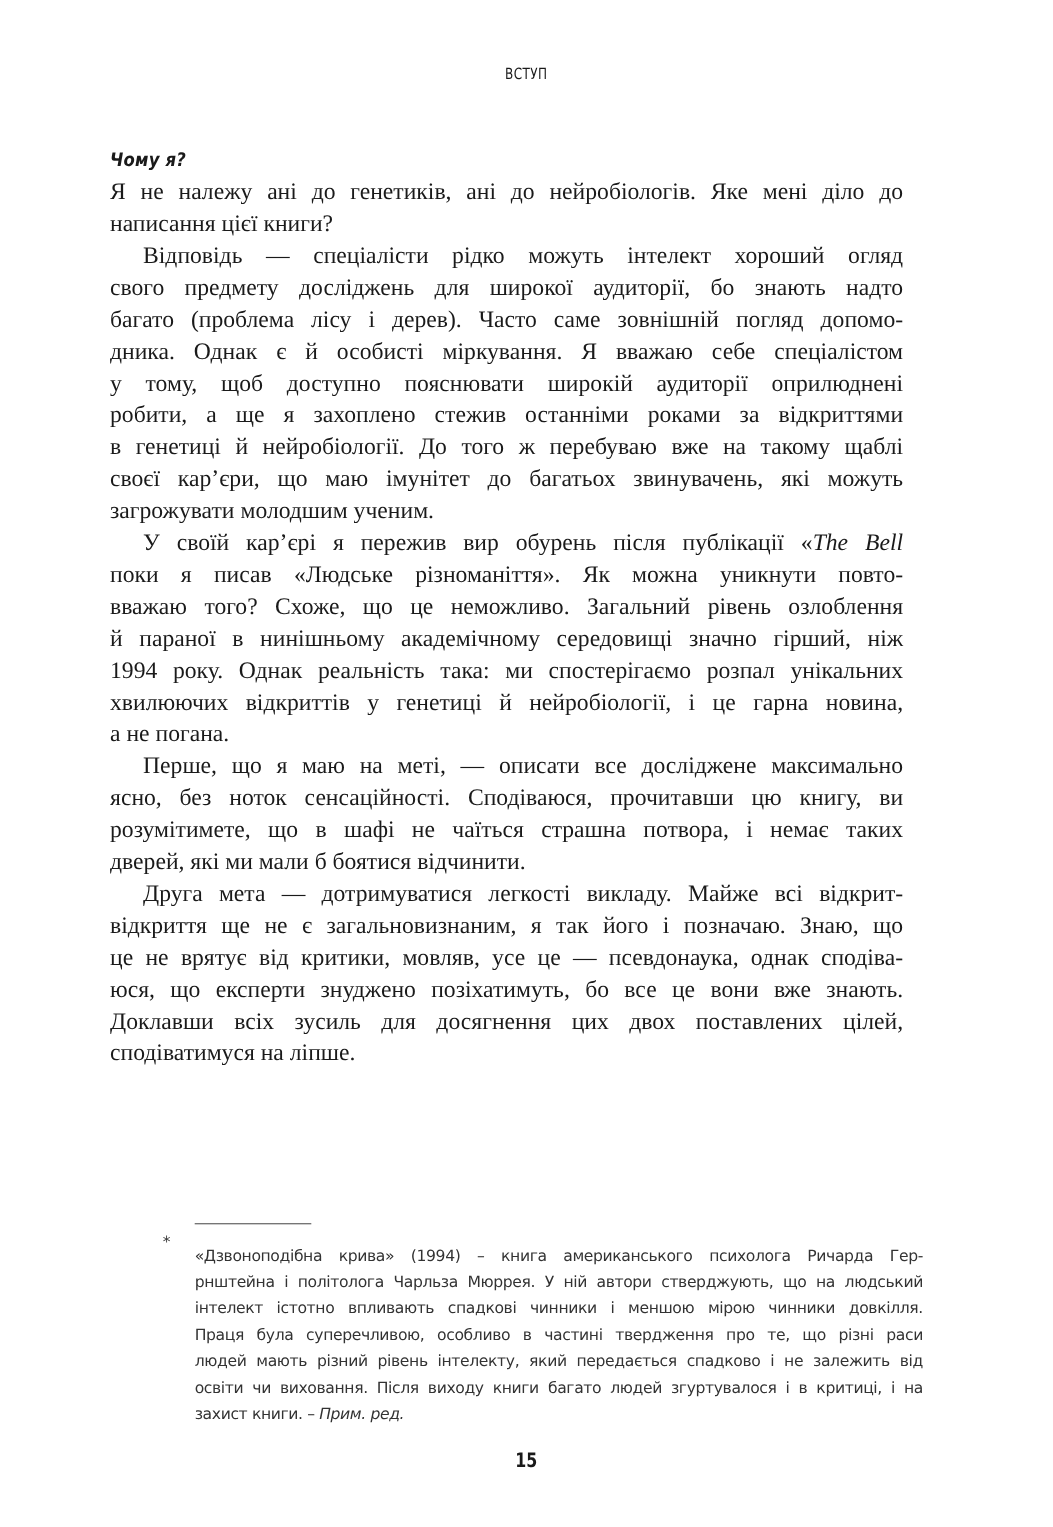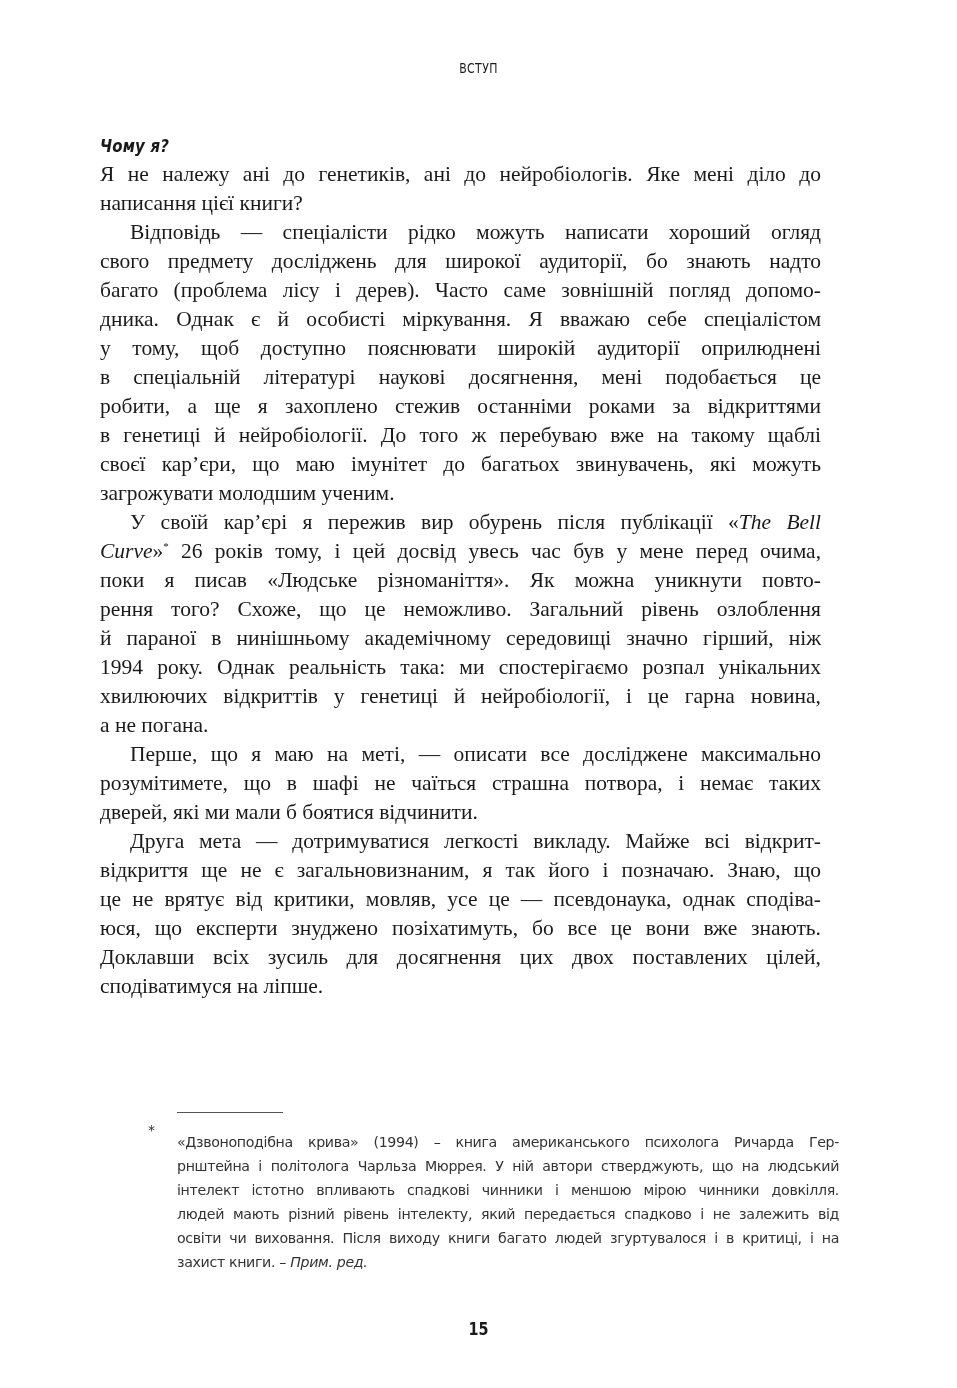--- a/index.html
+++ b/index.html
@@ -56,45 +56,44 @@
   <span class="section-title">Чому я?</span>
 
   <div class="body-text">
 
     <div>
       <span class="line">Я не належу ані до генетиків, ані до нейробіологів. Яке мені діло до</span>
       <span class="line last">написання цієї книги?</span>
     </div>
 
     <div>
-      <span class="line indent">Відповідь — спеціалісти рідко можуть написати хороший огляд</span>
+      <span class="line indent">Відповідь — спеціалісти рідко можуть інтелект хороший огляд</span>
       <span class="line">свого предмету досліджень для широкої аудиторії, бо знають надто</span>
       <span class="line">багато (проблема лісу і дерев). Часто саме зовнішній погляд допомо-</span>
       <span class="line">дника. Однак є й особисті міркування. Я вважаю себе спеціалістом</span>
       <span class="line">у тому, щоб доступно пояснювати широкій аудиторії оприлюднені</span>
-      <span class="line">в спеціальній літературі наукові досягнення, мені подобається це</span>
       <span class="line">робити, а ще я захоплено стежив останніми роками за відкриттями</span>
       <span class="line">в генетиці й нейробіології. До того ж перебуваю вже на такому щаблі</span>
       <span class="line">своєї кар’єри, що маю імунітет до багатьох звинувачень, які можуть</span>
       <span class="line last">загрожувати молодшим ученим.</span>
     </div>
 
     <div>
       <span class="line indent"><span>У своїй кар’єрі я пережив вир обурень після публікації «</span><i>The Bell</i></span>
-      <span class="line"><i>Curve</i><span>»</span><sup>*</sup> <span>26 років тому, і цей досвід увесь час був у мене перед очима,</span></span>
       <span class="line">поки я писав «Людське різноманіття». Як можна уникнути повто-</span>
-      <span class="line">рення того? Схоже, що це неможливо. Загальний рівень озлоблення</span>
+      <span class="line">вважаю того? Схоже, що це неможливо. Загальний рівень озлоблення</span>
       <span class="line">й параної в нинішньому академічному середовищі значно гірший, ніж</span>
       <span class="line">1994 року. Однак реальність така: ми спостерігаємо розпал унікальних</span>
       <span class="line">хвилюючих відкриттів у генетиці й нейробіології, і це гарна новина,</span>
       <span class="line last">а не погана.</span>
     </div>
 
     <div>
       <span class="line indent">Перше, що я маю на меті, — описати все досліджене максимально</span>
+      <span class="line">ясно, без ноток сенсаційності. Сподіваюся, прочитавши цю книгу, ви</span>
       <span class="line">розумітимете, що в шафі не чаїться страшна потвора, і немає таких</span>
       <span class="line last">дверей, які ми мали б боятися відчинити.</span>
     </div>
 
     <div>
       <span class="line indent">Друга мета — дотримуватися легкості викладу. Майже всі відкрит-</span>
       <span class="line">відкриття ще не є загальновизнаним, я так його і позначаю. Знаю, що</span>
       <span class="line">це не врятує від критики, мовляв, усе це — псевдонаука, однак сподіва-</span>
       <span class="line">юся, що експерти знуджено позіхатимуть, бо все це вони вже знають.</span>
       <span class="line">Доклавши всіх зусиль для досягнення цих двох поставлених цілей,</span>
@@ -104,19 +103,20 @@
 </div>
 
 <div class="footnote-rule"></div>
 
 <div class="footnote">
   <span class="footnote-mark">*</span>
   <div class="footnote-body">
     <span class="fline">«Дзвоноподібна крива» (1994) – книга американського психолога Ричарда Гер-</span>
     <span class="fline">рнштейна і політолога Чарльза Мюррея. У ній автори стверджують, що на людський</span>
     <span class="fline">інтелект істотно впливають спадкові чинники і меншою мірою чинники довкілля.</span>
+    <span class="fline">Праця була суперечливою, особливо в частині твердження про те, що різні раси</span>
     <span class="fline">людей мають різний рівень інтелекту, який передається спадково і не залежить від</span>
     <span class="fline">освіти чи виховання. Після виходу книги багато людей згуртувалося і в критиці, і на</span>
     <span class="fline last"><span>захист книги. – </span><i>Прим. ред.</i></span>
   </div>
 </div>
 
 <div class="folio">15</div>
 
 </body></html>

